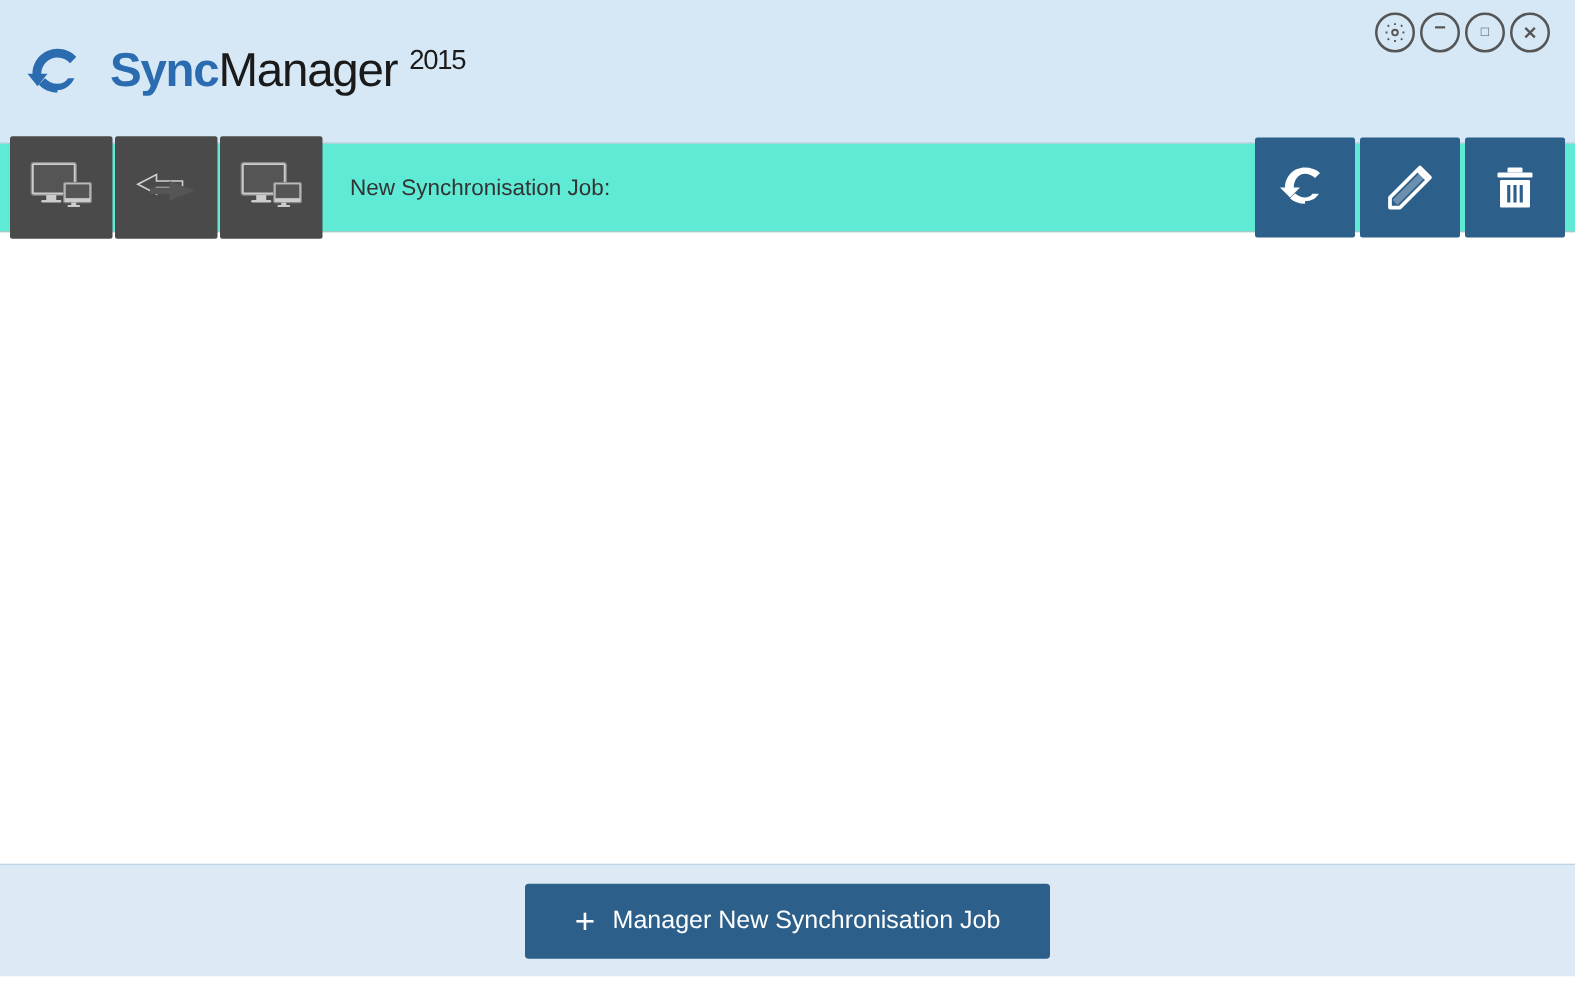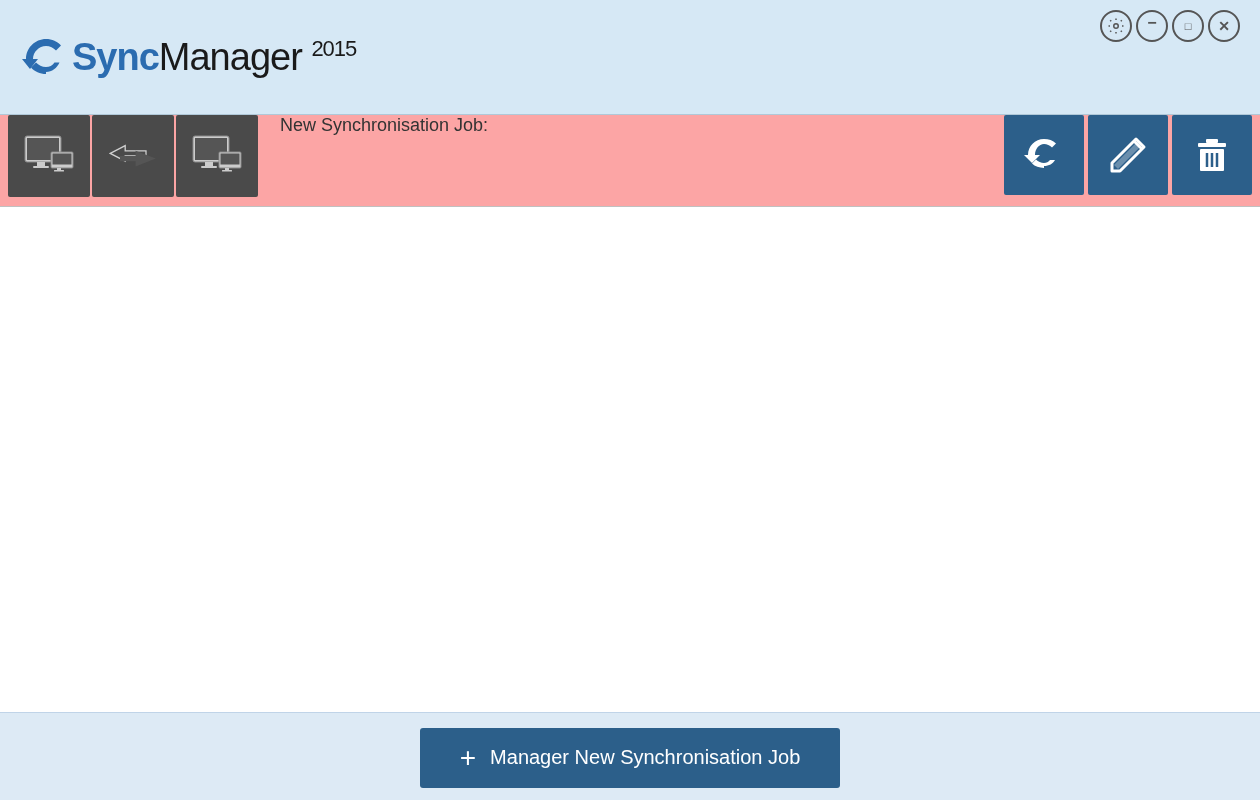--- a/index.html
+++ b/index.html
@@ -17,21 +17,21 @@
       height: 115px;
       display: flex;
       align-items: center;
       justify-content: space-between;
       padding: 0 20px;
       border-bottom: 1px solid #b0c8d8;
     }
     #logo-area {
       display: flex;
       align-items: center;
-      gap: 0;
+      gap: 16px;
     }
     #logo-icon {
       width: 52px;
       height: 44px;
     }
     #logo-text {
       font-size: 38px;
       font-weight: 300;
       color: #1a1a1a;
       letter-spacing: -1px;
@@ -67,23 +67,24 @@
       cursor: pointer;
       display: flex;
       align-items: center;
       justify-content: center;
       font-size: 14px;
       color: #555;
     }
 
     
     #toolbar {
-      background: #fca5a5;
-      height: 92px;
-      display: flex;
+      background: #5eead4;
+      height: 71px;
+      display: flex;
+      align-items: center;
       border-bottom: 1px solid #c0c0c0;
       padding: 0 8px;
     }
     .toolbar-icon-btn {
       width: 82px;
       height: 82px;
       background: #4a4a4a;
       border: none;
       cursor: pointer;
       display: flex;

